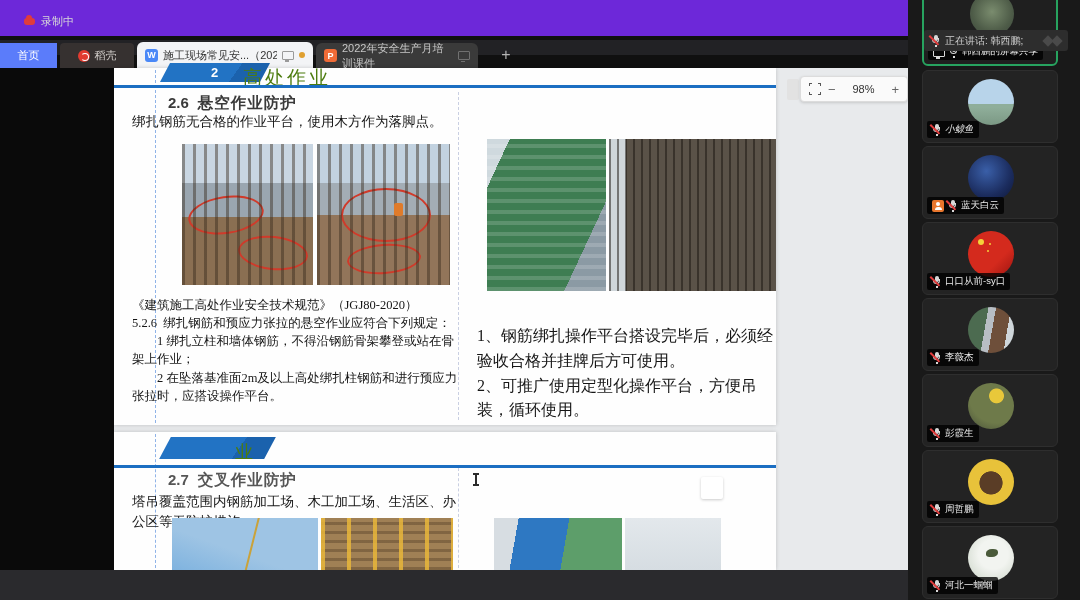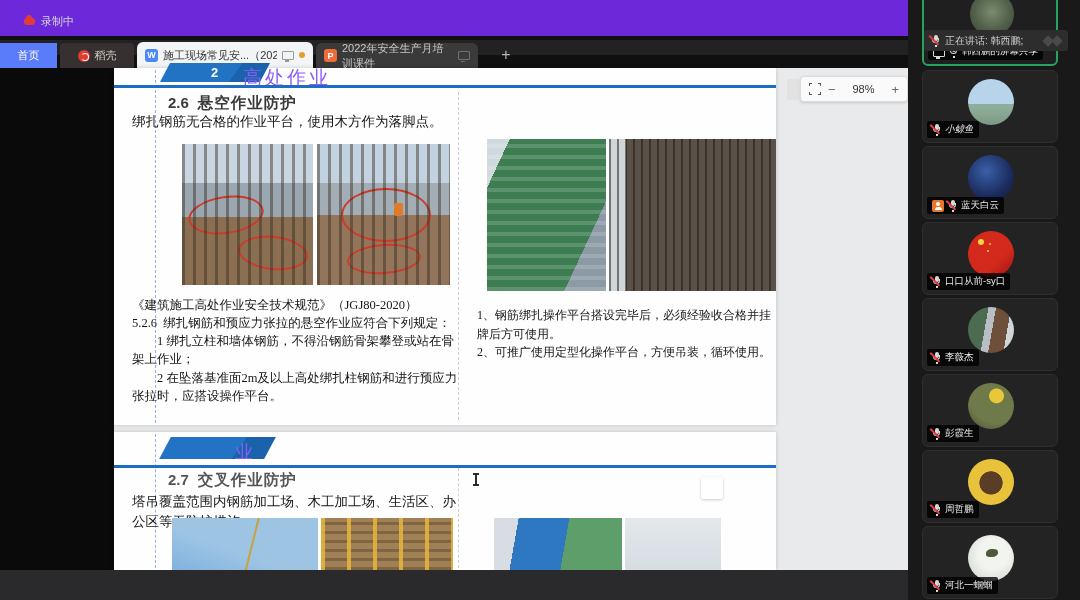--- a/index.html
+++ b/index.html
@@ -52,30 +52,30 @@
   #left-void{left:0;top:68px;width:114px;height:502px;background:#0a0a0a;}
   .page{background:#fefefe;box-shadow:0 0 4px rgba(0,0,0,.18);}
   #page1{left:114px;top:68px;width:662px;height:357px;}
   #page2{left:114px;top:432px;width:662px;height:138px;}
   .margin-line{border-left:1px dashed #8fb3e8;width:0;}
   .divider-line{border-left:1px dashed #c9cfe2;width:0;}
   .chap-banner{width:100px;height:19px;background:linear-gradient(100deg,#2273c4 70%,#1b62ad 70%);
                transform:skewX(-28deg);color:#fff;font-size:13px;font-weight:bold;
                display:flex;align-items:center;justify-content:center;}
   .chap-banner span{transform:skewX(28deg);}
-  .chap-title{font-size:19px;color:#8b5cf6;letter-spacing:3px;font-weight:500;}
+  .chap-title{font-size:19px;color:#4d7c0f;letter-spacing:3px;font-weight:500;}
   .blue-rule{height:3px;background:#1b6ec2;}
   .sec-head{display:flex;align-items:baseline;gap:9px;color:#3a3a3a;}
   .sec-no{font-size:15px;font-weight:bold;}
   .sec-title{font-size:15.5px;font-weight:bold;letter-spacing:1px;}
   .doc-body{font-family:"Liberation Serif",serif;color:#161616;}
   .intro{font-size:13.5px;line-height:1.5;}
   .reg{font-size:12.5px;line-height:1.45;}
   .reg div{white-space:pre-wrap;}
-  .notes{font-size:12px;line-height:1.55;}
+  .notes{font-size:16px;line-height:1.55;margin-top:18px;}
   .photo{background:#b9c2c9;overflow:hidden;}
   .red-ellipse{position:absolute;border:2px solid #d03a2a;border-radius:50%;}
   .ph-rebar1{background:linear-gradient(#c9d6e2 0 28%,#9aa6b0 28% 52%,#8a6f52 52% 100%);}
   .ph-rebar1::after,.ph-rebar2::after{content:"";position:absolute;inset:0;
       background:repeating-linear-gradient(90deg,rgba(55,42,28,.45) 0 3px,transparent 3px 11px);}
   .ph-rebar2{background:linear-gradient(#c2d2e0 0 28%,#a3adb5 28% 50%,#92755a 50% 100%);}
   .ph-worker-dot::before{content:"";position:absolute;left:58%;top:42%;width:9px;height:13px;background:#e07b2a;z-index:2;border-radius:2px;}
   .ph-scaffold{background:linear-gradient(115deg,#cfd9de 0 12%,#3e7d52 12% 78%,#8b9aa4 78%);}
   .ph-scaffold::after{content:"";position:absolute;inset:0;
       background:repeating-linear-gradient(0deg,rgba(255,255,255,.16) 0 4px,transparent 4px 11px);}

